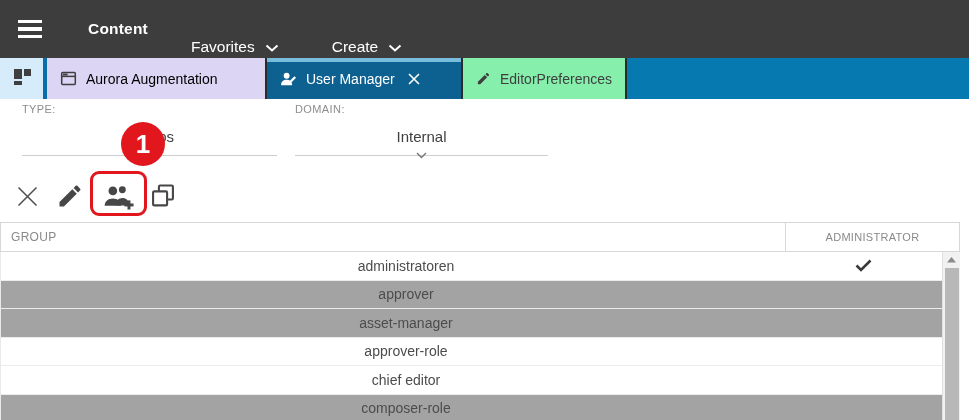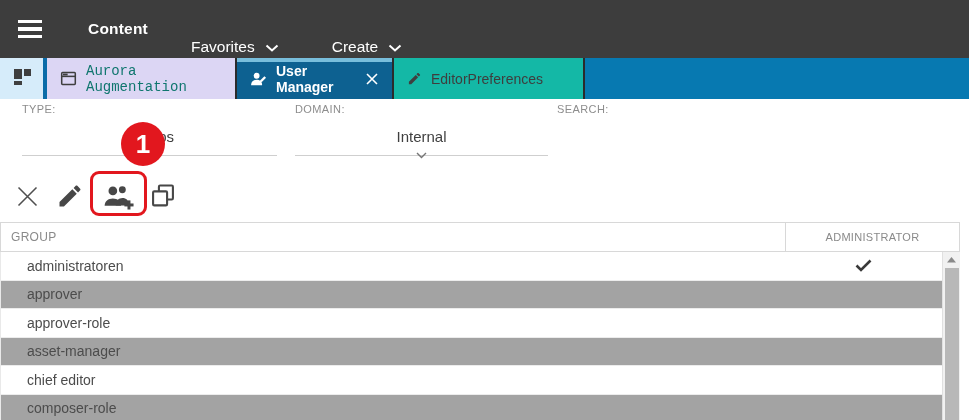--- a/index.html
+++ b/index.html
@@ -16,25 +16,25 @@
   .menu-favorites { margin-left:43px; }
   .menu-create { margin-left:53px;justify-content:center; }
 
   
   .tabbar { height:41px; display:flex; background:#0779b1; }
   .dash-cell { width:43px; background:#d6ecfa; display:flex; align-items:center; justify-content:center; cursor:pointer; }
   .blue-div { width:4px; background:#0a6ca8; }
   .tab-sep { width:2px; background:#2b2b2b; }
   .tab { display:flex; align-items:center; padding:0 13px; font-size:14px; position:relative; cursor:pointer; }
   .tab .tab-icon { margin-right:9px; display:flex; }
-  .tab-aurora { width:188px; background:#dcd6f4; color:#0f766e;font-family:Liberation Mono, monospace; }
-  .tab-user { width:155px; background:var(--active-tab,#0d6191); color:#fff; font-weight:bold; }
+  .tab-aurora { width:218px; background:#dcd6f4; color:#000000; }
+  .tab-user { width:194px; background:var(--active-tab,#0d6191); color:#fff; font-weight:normal; }
   .tab-user::before { content:''; position:absolute; top:0; left:0; right:0; height:4px; background:#78bedc; }
   .tab-close { margin-left:12px; display:flex; cursor:pointer; }
-  .tab-editor { width:189px; background:#14b8a6; color:#3e3e3e; }
+  .tab-editor { width:162px; background:#86efac; color:#3e3e3e; }
   .tabbar-fill { flex:1; background:var(--tabbar-fill,#0779b1); }
 
   
   .filters { display:flex; padding-top:4px; }
   .field-label { font-size:11px; color:#8d8d8d; letter-spacing:.4px; height:13px; }
   .field-value { margin-top:12px; height:28px; padding-bottom:9px; border-bottom:1px solid #cfcfcf;
                  display:flex; align-items:center; font-size:15px; color:#3f3f3f; cursor:pointer;flex-direction:column; }
   .field-value .val { flex:1; }
   .field-type { margin-left:22px; width:255px; }
   .field-domain { margin-left:18px; width:253px; }
@@ -64,21 +64,21 @@
   .thead { height:30px; border:1px solid #d8d8d8; display:flex; align-items:stretch; }
   .th-group { flex:1; display:flex; align-items:center; padding-left:10px;
               font-size:12px; color:#8a8a8a; letter-spacing:.3px; }
   .th-admin { width:174px; border-left:1px solid #d8d8d8; display:flex; align-items:center;
               justify-content:center; font-size:11px; color:#8a8a8a; letter-spacing:.3px; }
   .tbody { display:flex; height:168px; overflow:hidden; border-left:1px solid #e9e9e9; }
   .rows { flex:1; overflow:hidden; }
   .trow { height:28.5px; display:flex; align-items:center; font-size:14px; color:#4c4c4c;
           background:#fff; border-bottom:1px solid #ececec; cursor:pointer; }
   .trow.alt { background:#a3a3a3; }
-  .cell-group { flex:1; padding-left:26px; }
+  .cell-group { flex:1; padding-left:26px;text-align:center; }
   .cell-admin { width:157px; display:flex; align-items:center; justify-content:center; }
 
   
   .scrollbar { width:18px; background:#f1f1f1; border-left:1px solid #e0e0e0; position:relative; cursor:pointer; }
   .scroll-up { height:15px; display:flex; align-items:center; justify-content:center; }
   .scroll-thumb { position:absolute; top:16px; bottom:0; left:1.5px; right:1.5px; background:#b8b8b8; }
 </style>
 </head>
 <body>
 
@@ -180,21 +180,20 @@
     <div class="field-value">
       <span class="val">Internal</span>
       <span>
         <svg width="11" height="7" viewBox="0 0 11 7">
             <path d="M1 1 L5.5 5.5 L10 1" stroke="#757575" stroke-width="1.4" fill="none"></path>
           </svg>
       </span>
     </div>
   </div>
   <div class="field-search">
-    <div class="field-label">SEARCH:</div>
   </div>
 </div>
 
 <div class="toolbar">
   <div class="tbtn btn-delete">
     <svg width="27" height="27" viewBox="0 0 24 24">
       <path d="M4 4 L20 20 M20 4 L4 20" stroke="#4f4f4f" stroke-width="1.4" fill="none"></path>
     </svg>
   </div>
   <div class="tbtn btn-edit">
@@ -241,29 +240,29 @@
     </div>
   </div>
 
   <div class="trow alt">
     <div class="cell-group">approver</div>
     <div class="cell-admin">
       
     </div>
   </div>
 
+  <div class="trow alt">
+    <div class="cell-group">asset-manager</div>
+    <div class="cell-admin">
+      
+    </div>
+  </div>
+
   <div class="trow">
     <div class="cell-group">approver-role</div>
-    <div class="cell-admin">
-      
-    </div>
-  </div>
-
-  <div class="trow alt">
-    <div class="cell-group">asset-manager</div>
     <div class="cell-admin">
       
     </div>
   </div>
 
   <div class="trow">
     <div class="cell-group">chief editor</div>
     <div class="cell-admin">
       
     </div>

